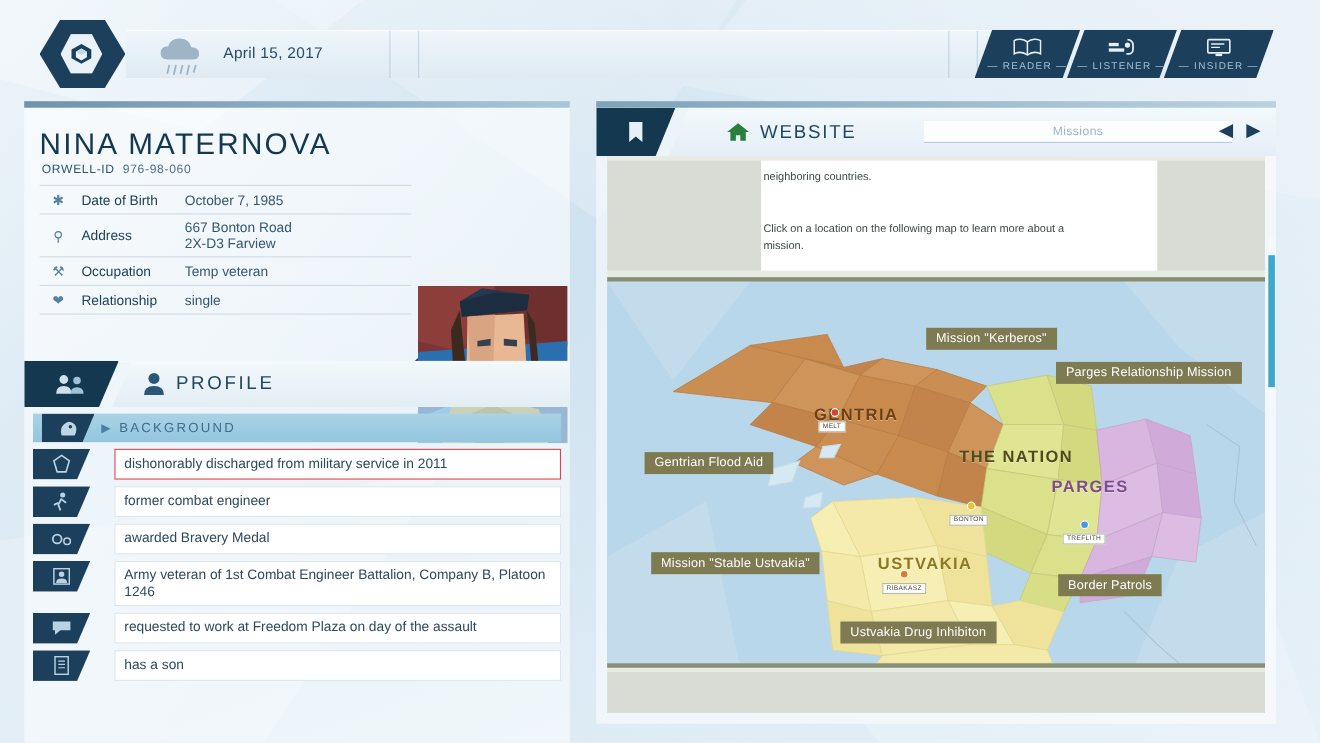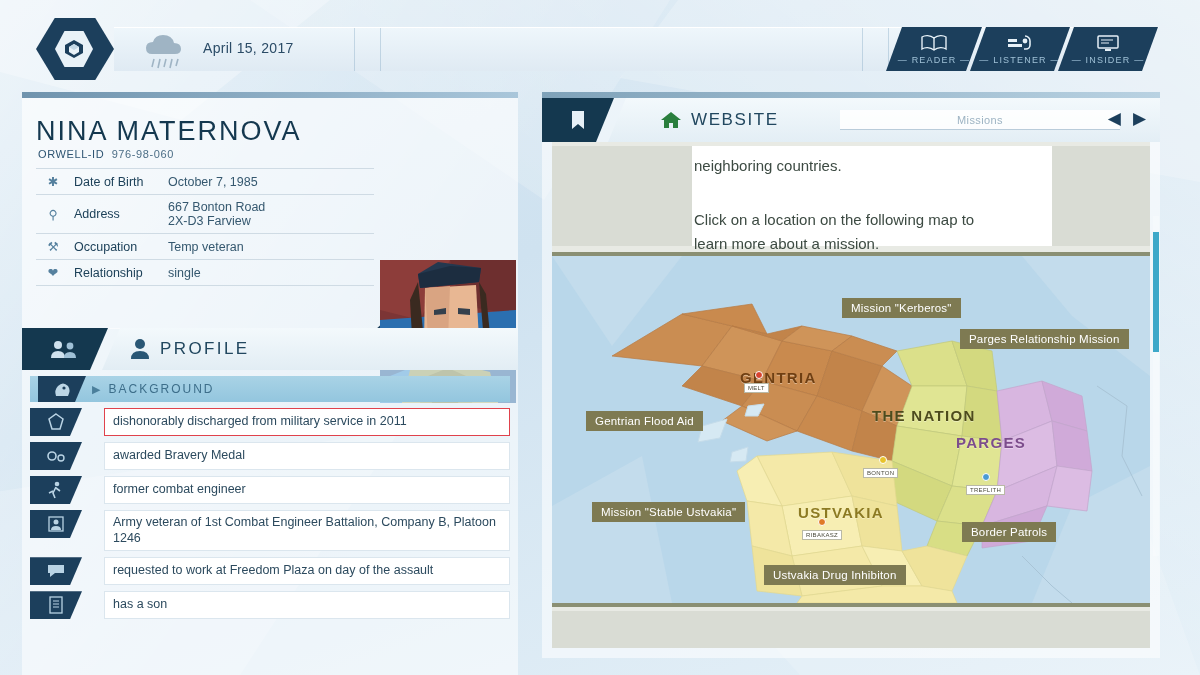--- a/index.html
+++ b/index.html
@@ -185,21 +185,21 @@
     display:flex; align-items:center; justify-content:center;
     font-size: 11px; color: #9db3c3; letter-spacing: .4px;
   }
   .nav-arrows { position: absolute; right: 14px; top: 12px; display: flex; gap: 12px; }
   .nav-arrows span { color: #1c3f5c; font-size: 17px; line-height: 17px; }
 
   .page { position: absolute; left: 10px; top: 44px; width: 598px; height: 506px; background: #e8eae4; }
   .page-top-text {
     position: absolute; left: 140px; top: 4px; width: 360px; height: 100px;
     background: #ffffff; padding: 8px 2px 0 2px;
-    font-size: 15px; color: #3c4a42; line-height: 1.55;
+    font-size: 10px; color: #3c4a42; line-height: 1.55;
   }
   .page-top-left { position: absolute; left: 0; top: 4px; width: 140px; height: 100px; background:#d9dcd4; }
   .page-top-right { position: absolute; left: 500px; top: 4px; width: 98px; height: 100px; background:#d9dcd4; }
   .map-wrap {
     position: absolute; left: 0; top: 110px; width: 598px; height: 355px;
     background: #b9d7ea; overflow: hidden;
     border-top: 4px solid #8a8f73; border-bottom: 4px solid #8a8f73;
   }
   .page-bottom { position: absolute; left:0; top: 469px; width: 598px; height: 37px; background:#d9dcd4; }
   .scrollbar {
@@ -402,35 +402,35 @@
       <div class="data-row highlight">
         <div class="rowicon2">
           <svg width="20" height="20" viewBox="0 0 20 20">
               <polygon points="10,2 17,7 14,17 6,17 3,7" fill="none" stroke="#b9d3e4" stroke-width="1.5"></polygon>
             </svg>
         </div>
         <div class="rtext">dishonorably discharged from military service in 2011</div>
       </div>
       <div class="data-row">
         <div class="rowicon2">
+          <svg width="18" height="20" viewBox="0 0 18 20">
+              <circle cx="10" cy="4" r="2.3" fill="#b9d3e4"></circle>
+              <path d="M9 7 l-3 6 l2 5 M9 8 l4 3 M6 11 l-4 2" stroke="#b9d3e4" stroke-width="1.6" fill="none"></path>
+            </svg>
+        </div>
+        <div class="rtext">former combat engineer</div>
+      </div>
+      <div class="data-row">
+        <div class="rowicon2">
           <svg width="22" height="18" viewBox="0 0 22 18">
               <circle cx="7" cy="9" r="4" fill="none" stroke="#b9d3e4" stroke-width="1.6"></circle>
               <circle cx="16" cy="11" r="3" fill="none" stroke="#b9d3e4" stroke-width="1.4"></circle>
             </svg>
         </div>
         <div class="rtext">awarded Bravery Medal</div>
-      </div>
-      <div class="data-row">
-        <div class="rowicon2">
-          <svg width="18" height="20" viewBox="0 0 18 20">
-              <circle cx="10" cy="4" r="2.3" fill="#b9d3e4"></circle>
-              <path d="M9 7 l-3 6 l2 5 M9 8 l4 3 M6 11 l-4 2" stroke="#b9d3e4" stroke-width="1.6" fill="none"></path>
-            </svg>
-        </div>
-        <div class="rtext">former combat engineer</div>
       </div>
       <div class="data-row">
         <div class="rowicon2">
           <svg width="20" height="20" viewBox="0 0 20 20">
               <rect x="3" y="3" width="14" height="14" fill="none" stroke="#b9d3e4" stroke-width="1.3"></rect>
               <circle cx="10" cy="8" r="2.5" fill="#b9d3e4"></circle>
               <path d="M5 16 q0 -4 5 -4 q5 0 5 4z" fill="#b9d3e4"></path>
             </svg>
         </div>
         <div class="rtext">Army veteran of 1st Combat Engineer Battalion, Company B, Platoon 1246</div>

